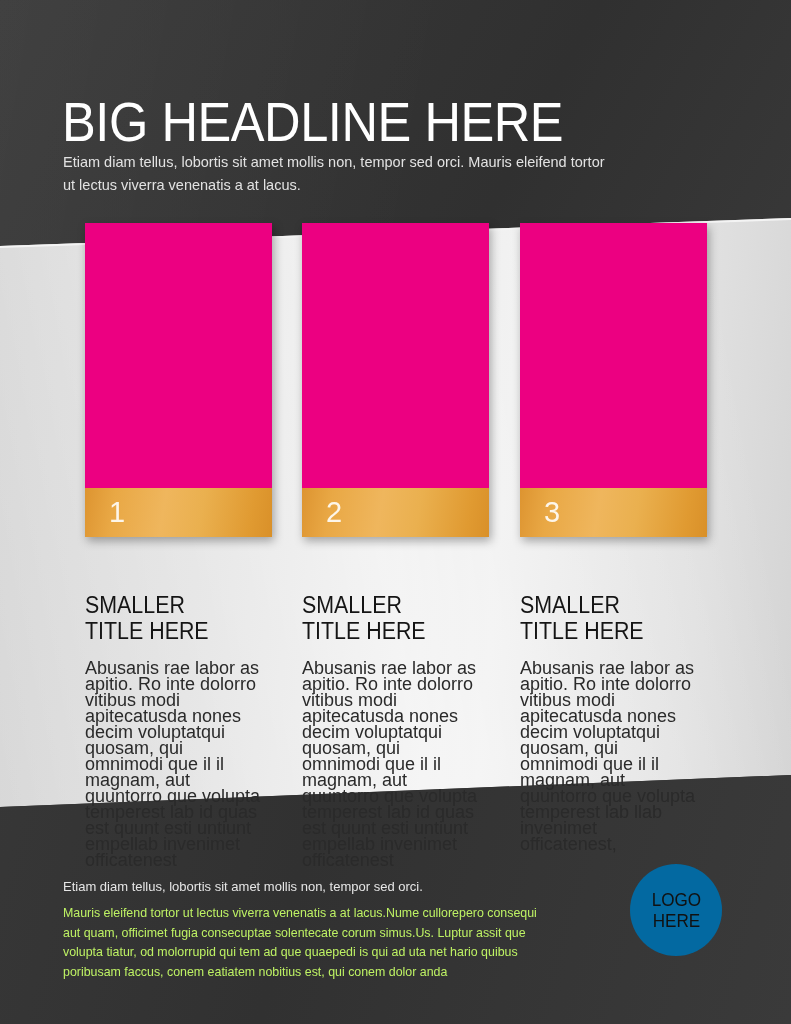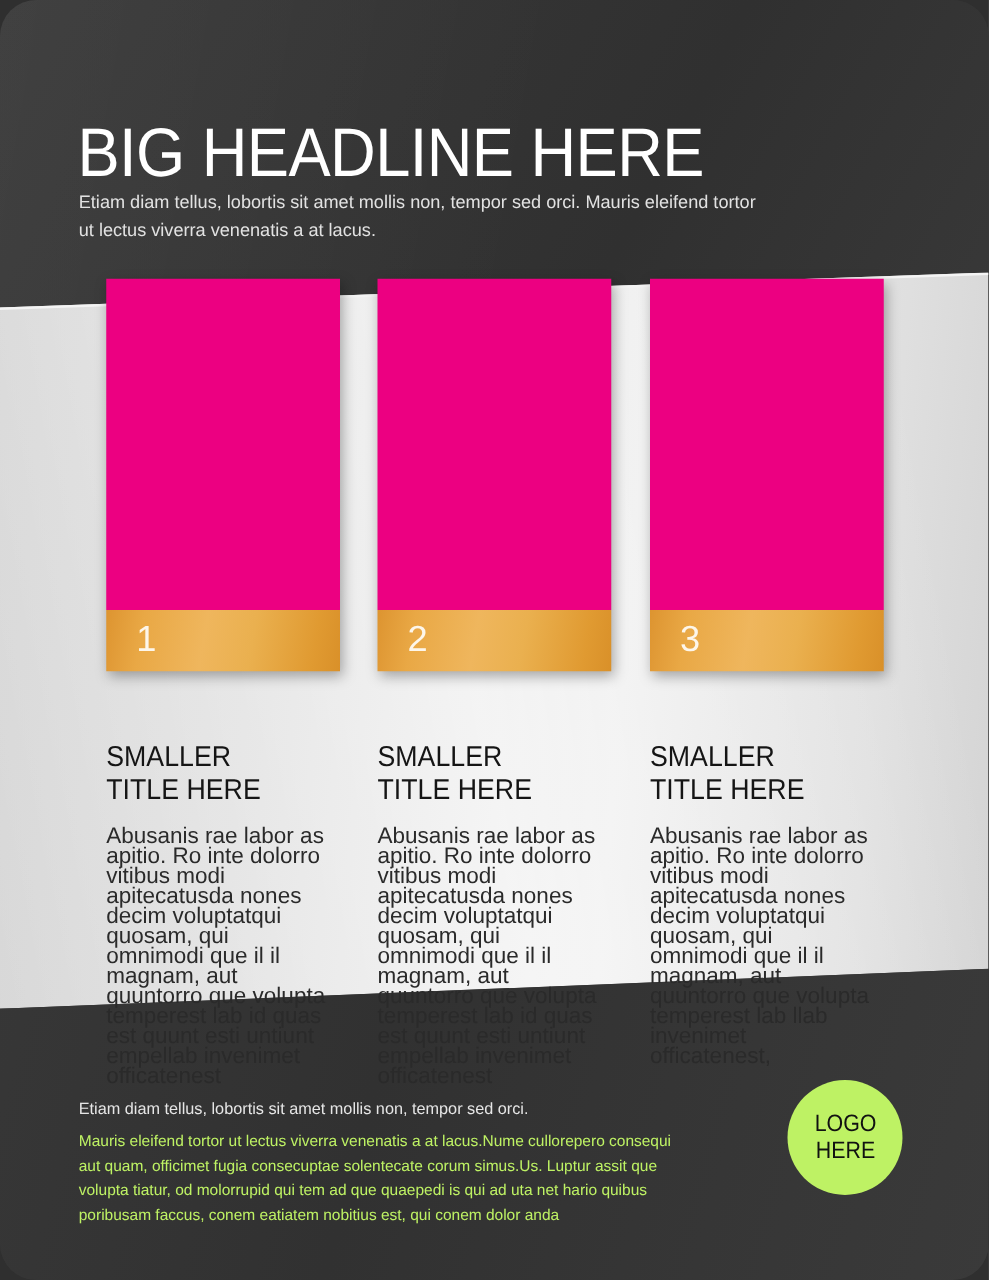--- a/index.html
+++ b/index.html
@@ -7,21 +7,20 @@
     padding: 0;
     background: #2f2f2f;
   }
   #poster {
     position: relative;
     width: 791px;
     height: 1024px;
     overflow: hidden;
     background: #343434;
     font-family: "Liberation Sans", sans-serif;
-    border-radius: 29px;
     -webkit-font-smoothing: antialiased;
   }
 
   
   .bg-dark {
     position: absolute;
     inset: 0;
     background: linear-gradient(118deg, #3a3a3a 0%, #303030 45%, #383838 70%, #2e2e2e 100%);
   }
   .bg-dark-sheen {
@@ -174,21 +173,21 @@
     font-size: 12.4px;
     line-height: 19.5px;
   }
   .logo {
     position: absolute;
     left: 630px;
     top: 864px;
     width: 92px;
     height: 92px;
     border-radius: 50%;
-    background: #bef264;
+    background: #0369a1;
     display: flex;
     flex-direction: column;
     align-items: center;
     justify-content: center;
   }
   .logo-line {
     color: #111111;
     font-size: 19px;
     line-height: 21px;
     font-weight: 400;

